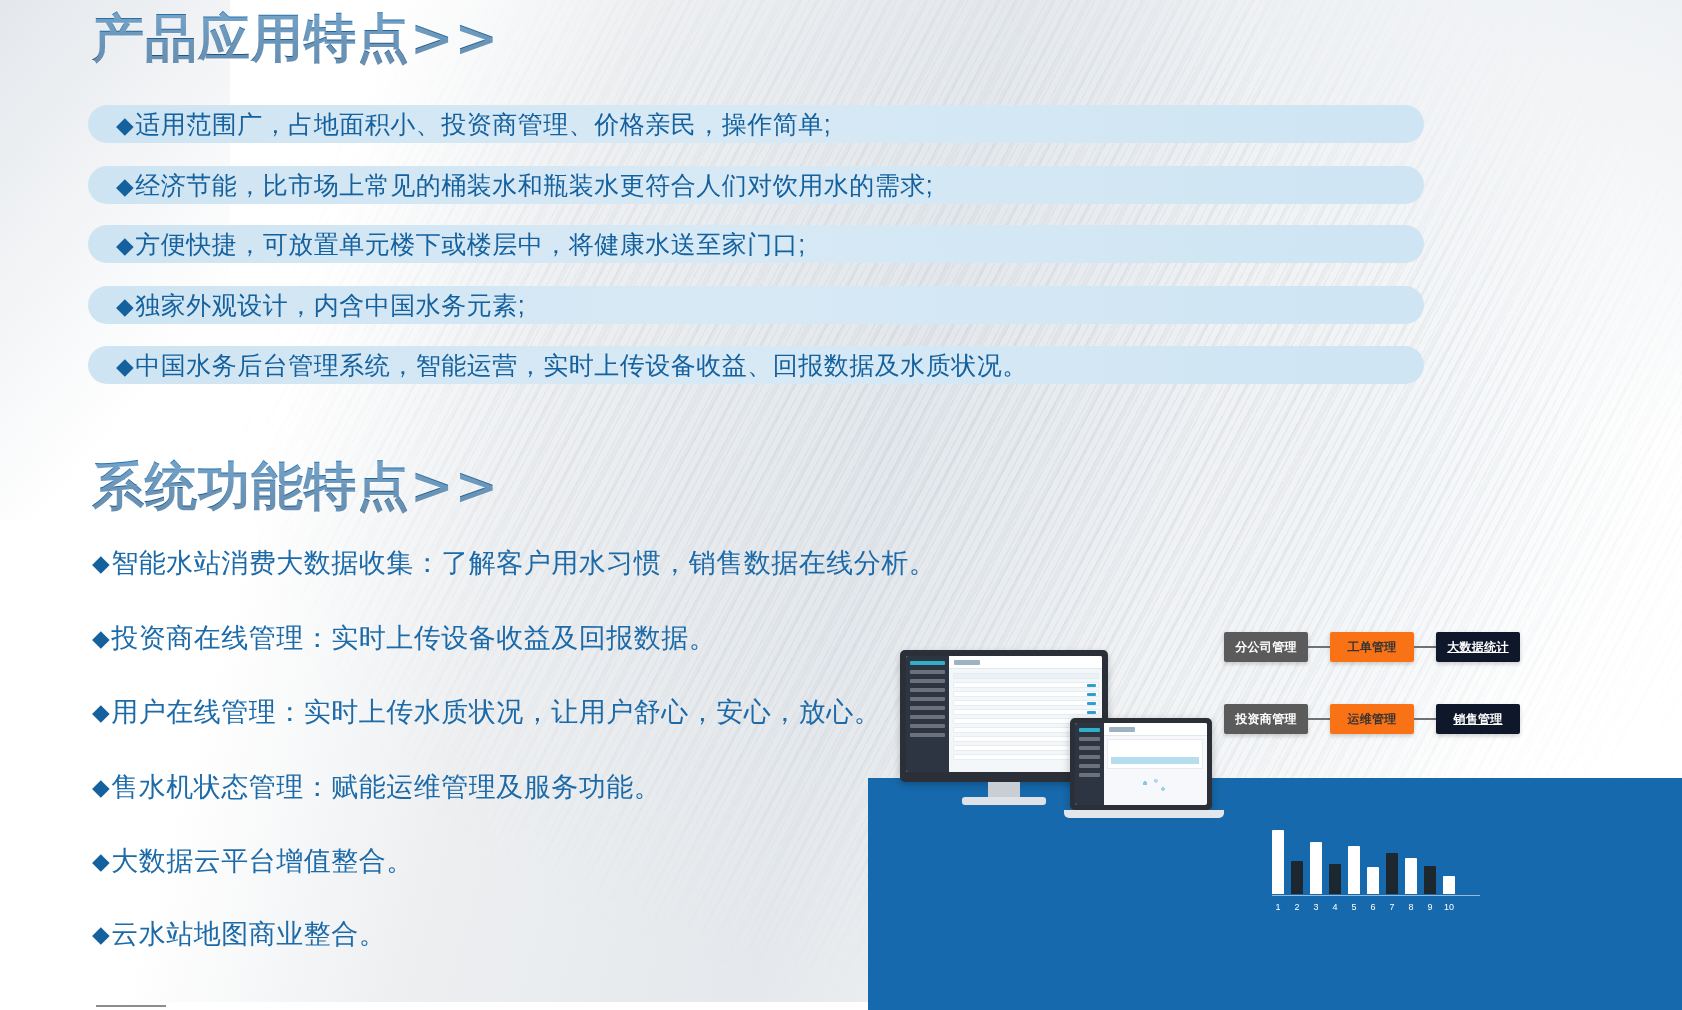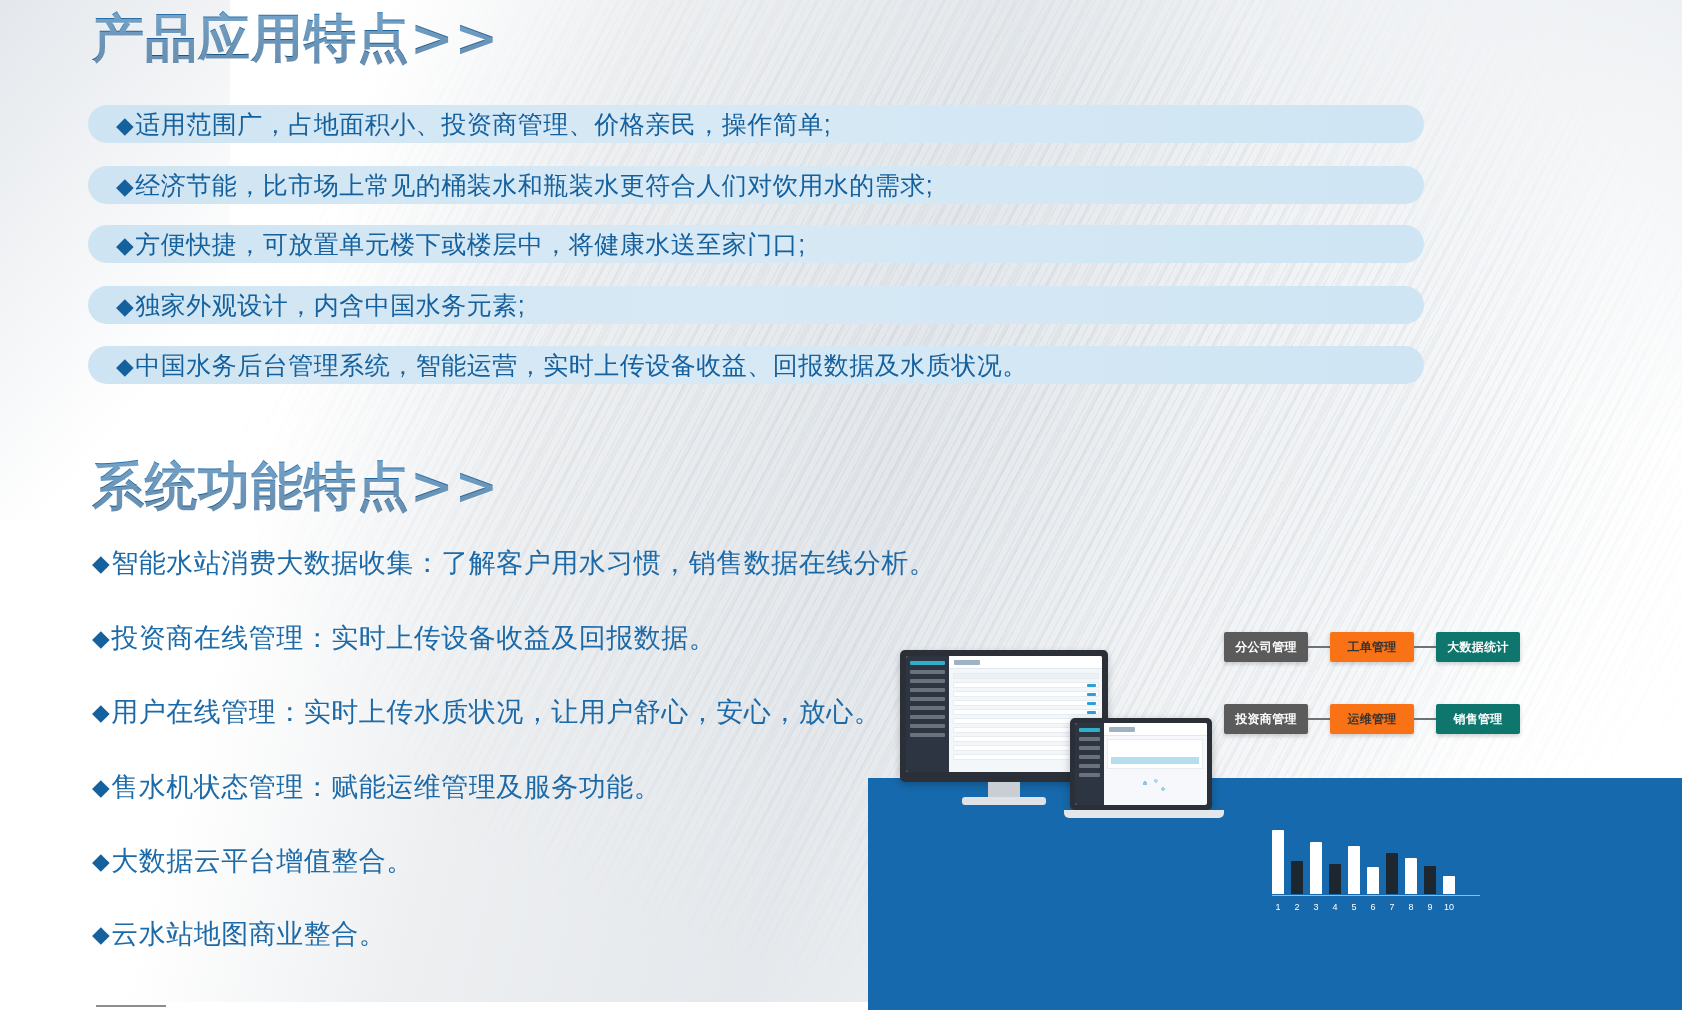--- a/index.html
+++ b/index.html
@@ -143,21 +143,21 @@
   .flow-box {
     height: 30px; min-width: 84px; padding: 0 8px;
     display:flex; align-items:center; justify-content:center;
     font-size: 12px; font-weight: bold; letter-spacing: .3px;
     border-radius: 2px;
     box-shadow: 0 2px 4px rgba(0,0,0,.18);
     white-space: nowrap;
   }
   .flow-box.gray  { background: #5b5b5b; color: #ffffff; }
   .flow-box.white { background: #f97316; color: #333333; }
-  .flow-box.blue  { background: #0f766e; color: #ffffff; }
+  .flow-box.blue  { background: #0f172a; color: #ffffff; text-decoration: underline; }
   .flow-conn { flex: 0 0 22px; height: 2px; background: #6d7276; }
 
   
   #bars { position: absolute; left: 404px; top: 196px; width: 208px; height: 106px; }
   .bar-plot { position: absolute; left: 0; bottom: 18px; width: 208px; height: 82px; display: flex; align-items: flex-end; gap: 7px; }
   .bar { width: 12px; border-radius: 1px 1px 0 0; }
   .bar.light { background: #ffffff; }
   .bar.dark  { background: #1d2730; }
   .bar-axis { position: absolute; left: 0; bottom: 16px; width: 208px; height: 1px; background: rgba(255,255,255,.55); }
   .bar-labels { position: absolute; left: 0; bottom: 0; width: 208px; display: flex; gap: 7px; }

